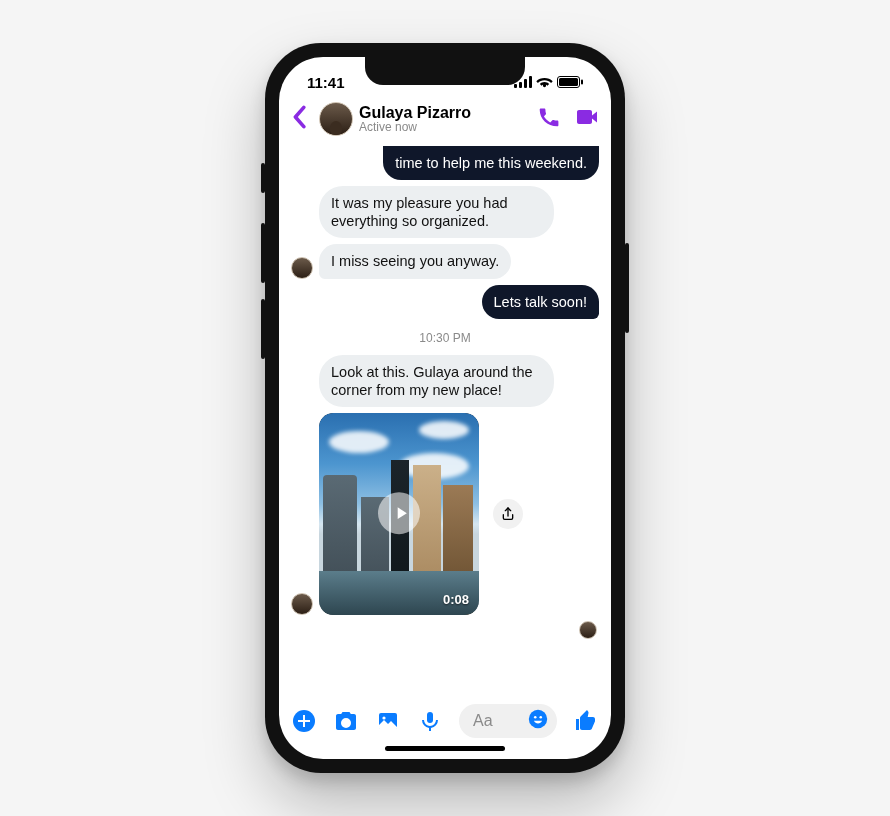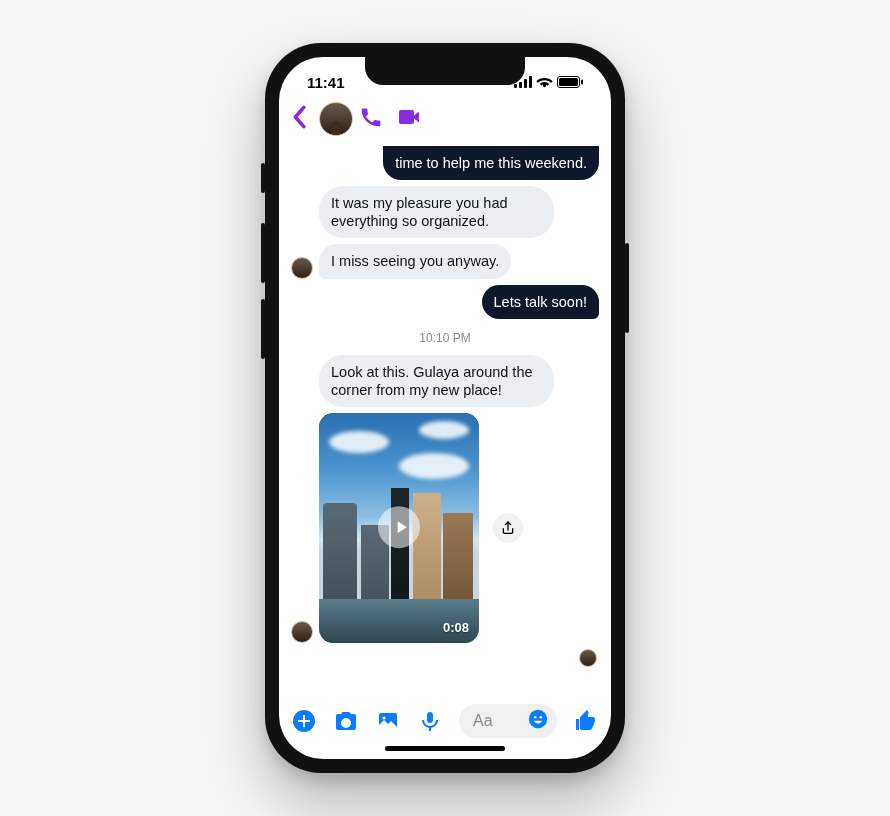--- a/index.html
+++ b/index.html
@@ -122,21 +122,21 @@
   .timestamp {
     text-align:center;
     font-size:12px;
     color:#8a8a8a;
     margin: 6px 0 4px;
   }
 
   
   .video-msg { max-width: 165px; border-radius: 14px; overflow:hidden; position:relative; }
   .video-thumb {
-    width: 160px; height: 230px;
+    width: 160px; height: 202px;
     position:relative;
     border-radius: 14px;
     overflow:hidden;
     background:#1a1a1a;
     padding-left:23px;
   }
   .sky { position:absolute; inset:0;
     background: linear-gradient(180deg, #2a6fb0 0%, #4c95cf 25%, #8dbfe3 45%, #d6e6f0 55%, #c8d6de 60%);
   }
   .bld { position:absolute; bottom:0; background:linear-gradient(180deg,#5a6a74 0%, #3a464e 100%); }
@@ -235,20 +235,24 @@
       </div>
     </div>
 
     <div class="chat-header">
       <div class="back-btn">
         <svg width="20" height="24" viewBox="0 0 12 20">
             <path d="M10 2 L3 10 L10 18" stroke="#8a2be2" stroke-width="3" fill="none" stroke-linecap="round" stroke-linejoin="round"></path>
           </svg>
       </div>
       <div class="avatar"></div>
+      <div class="name-block">
+        <span class="contact-name">Gulaya Pizarro</span>
+        <span class="active-now">Active now</span>
+      </div>
       <div class="hdr-actions">
         <span>
           <svg viewBox="0 0 24 24">
               <path d="M6.6 10.8c1.4 2.8 3.8 5.1 6.6 6.6l2.2-2.2c.3-.3.7-.4 1.1-.2 1.2.4 2.5.6 3.8.6.6 0 1.1.5 1.1 1.1v3.5c0 .6-.5 1.1-1.1 1.1C10.2 21.3 2.7 13.8 2.7 4.7c0-.6.5-1.1 1.1-1.1h3.5c.6 0 1.1.5 1.1 1.1 0 1.3.2 2.6.6 3.8.1.4 0 .8-.3 1.1l-2.1 2.2z"></path>
             </svg>
         </span>
         <span>
           <svg viewBox="0 0 24 24">
               <path d="M17 10.5V7c0-1.1-.9-2-2-2H4C2.9 5 2 5.9 2 7v10c0 1.1.9 2 2 2h11c1.1 0 2-.9 2-2v-3.5l5 4v-11l-5 4z"></path>
             </svg>
@@ -267,21 +271,21 @@
       </div>
       <div class="row">
         <div class="mini-av"></div>
         <div class="bubble b-in">I miss seeing you anyway.</div>
       </div>
 
       <div class="row right">
         <div class="bubble b-out">Lets talk soon!</div>
       </div>
 
-      <div class="timestamp">10:10 PM</div>
+      <div class="timestamp">10:30 PM</div>
 
       <div class="row">
         <div class="spacer-av"></div>
         <div class="bubble b-in mid">Look at this. Gulaya around the corner from my new place!</div>
       </div>
 
       <div class="row" style="align-items:center;">
         <div class="spacer-av" style="align-self:flex-end;">
           <div class="mini-av"></div>
         </div>

